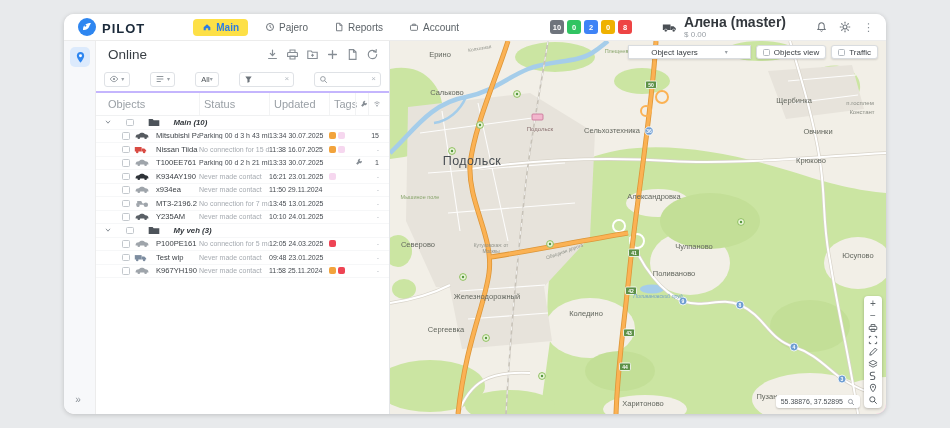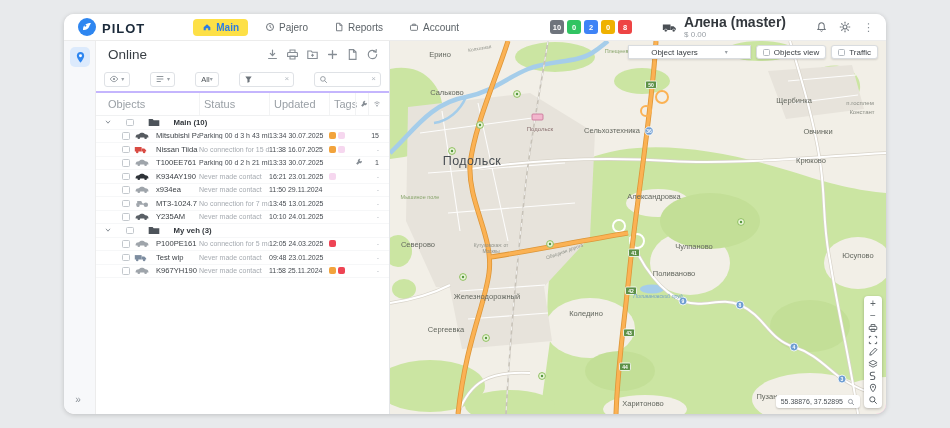--- a/index.html
+++ b/index.html
@@ -59,21 +59,21 @@
   .inp .spacer { flex:1; }
   .clear-x { font-size:8px; color:#b4bac0; line-height:1; cursor:pointer; }
 
   .thead { height:25px; display:grid; grid-template-columns:1fr 70px 60px 26px 13px 21px; align-items:center;
            padding-left:12px; border-top:2px solid #c4b5fd; border-bottom:1px solid #f0f1f2; color:#9aa0a6; font-size:11px; }
   .thead > div { height:100%; display:flex; align-items:center; }
   .thead > div + div { border-left:1px solid #f2f3f4; padding-left:4px; }
 
   .trow { height:13.5px; display:grid; grid-template-columns:12px 22px 1fr 70px 60px 26px 13px 21px; align-items:center;
           padding-left:26px; border-bottom:1px solid #f6f7f8; font-size:7.5px; cursor:pointer; }
-  .grow { height:13.5px; display:flex; align-items:center; gap:14px; padding-left:8px; border-bottom:1px solid #f6f7f8; cursor:pointer; }
+  .grow { height:13.5px; display:flex; align-items:center; gap:14px; padding-left:8px; border-bottom:1px solid #f6f7f8; cursor:pointer;font-style:italic; }
   .gname { font-size:7.8px; color:#33383d; font-weight:bold; }
   .chk { width:7.5px; height:7.5px; border:1px solid #c3c8cd; border-radius:1.5px; background:#fff; display:inline-block; }
   .veh { display:block; }
   .v-dark path,.v-dark circle{fill:#565b60}.v-red path,.v-red circle{fill:#d94b43}
   .v-gray path,.v-gray circle{fill:#9fa5ab}.v-black path,.v-black circle{fill:#2e3338}
   .v-mid path,.v-mid circle{fill:#5a6066}.v-blue path,.v-blue circle{fill:#7d8da0}
   .oname { font-size:7.6px; color:#3c4146; white-space:nowrap; overflow:hidden; }
   .status { font-size:7px; color:#474c52; white-space:nowrap; overflow:hidden; }
   .status.muted { color:#a6abb1; }
   .upd { font-size:7px; color:#474c52; white-space:nowrap; }
@@ -403,21 +403,21 @@
       </div>
 
       <div class="trow">
         <span class="chk"></span>
         <svg class="veh v-gray" width="16" height="9" viewBox="0 0 20 11">
             <path d="M4 6V2.5h5L11 6z"></path>
             <path d="M2.5 5.4h12v1.8h-12z"></path>
             <circle cx="14.8" cy="7" r="2.8"></circle>
             <circle cx="5" cy="8" r="2"></circle>
           </svg>
-        <span class="oname">MT3-1024.7</span>
+        <span class="oname">MT3-2196.2</span>
         <span class="status muted">No connection for 7 mon</span>
         <span class="upd">13:45 13.01.2025</span>
         <span class="tags"></span>
         <span class="svc"></span>
         <span class="cnt muted">-</span>
       </div>
 
       <div class="trow">
         <span class="chk"></span>
         <svg class="veh v-mid" width="16" height="9" viewBox="0 0 20 11">

